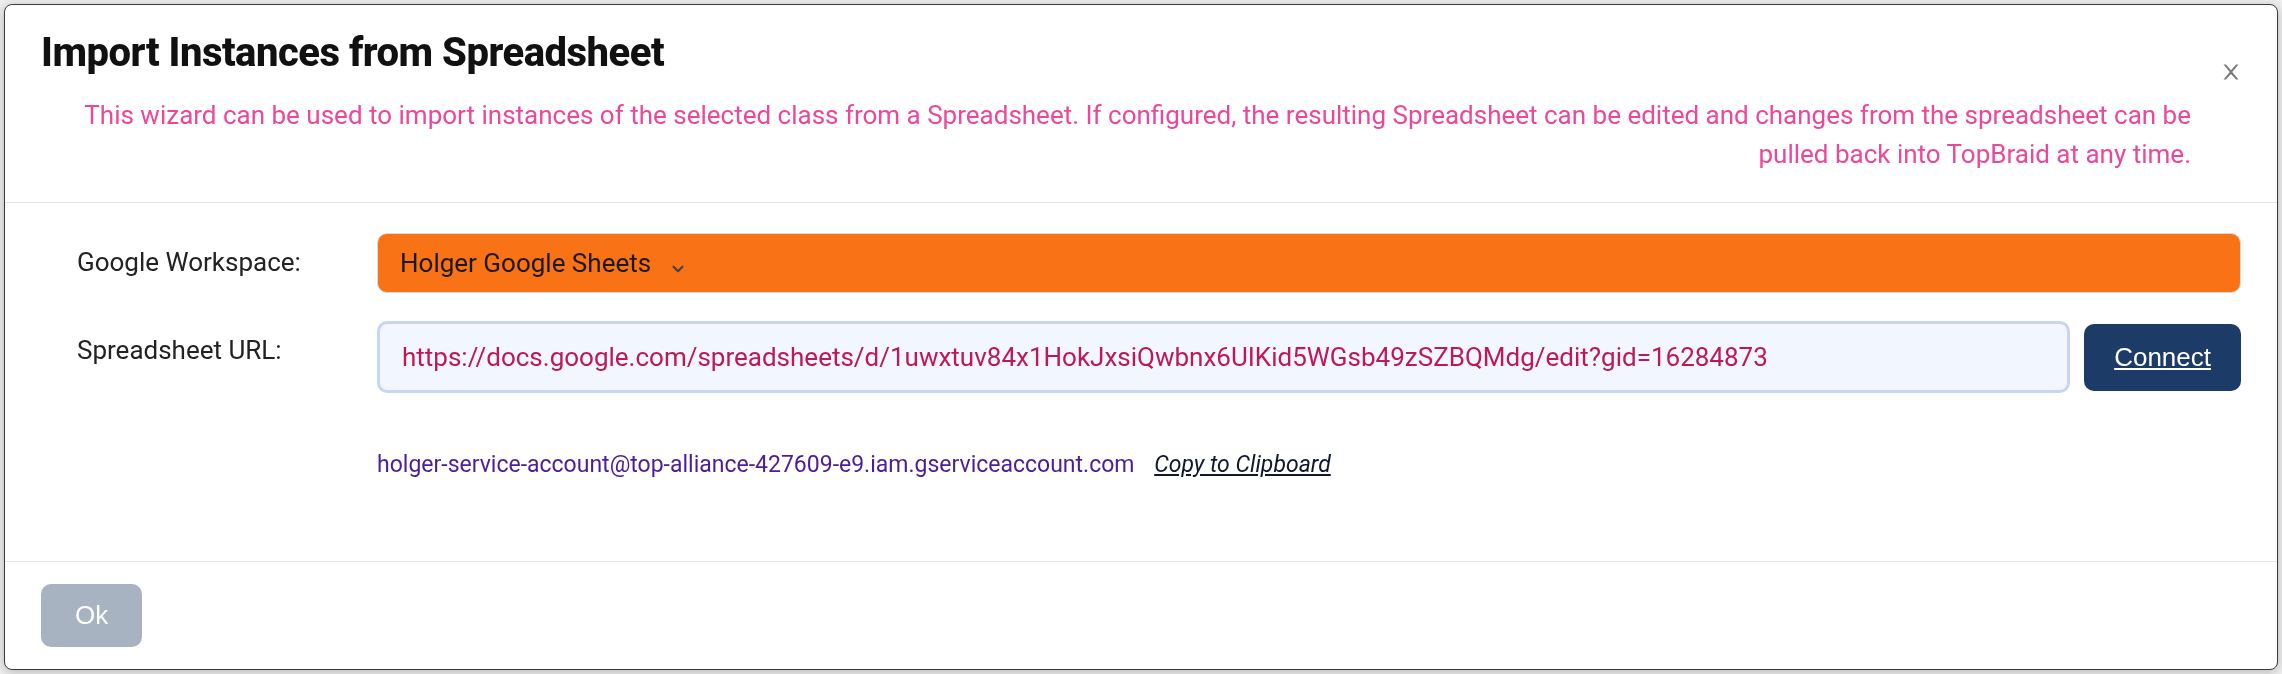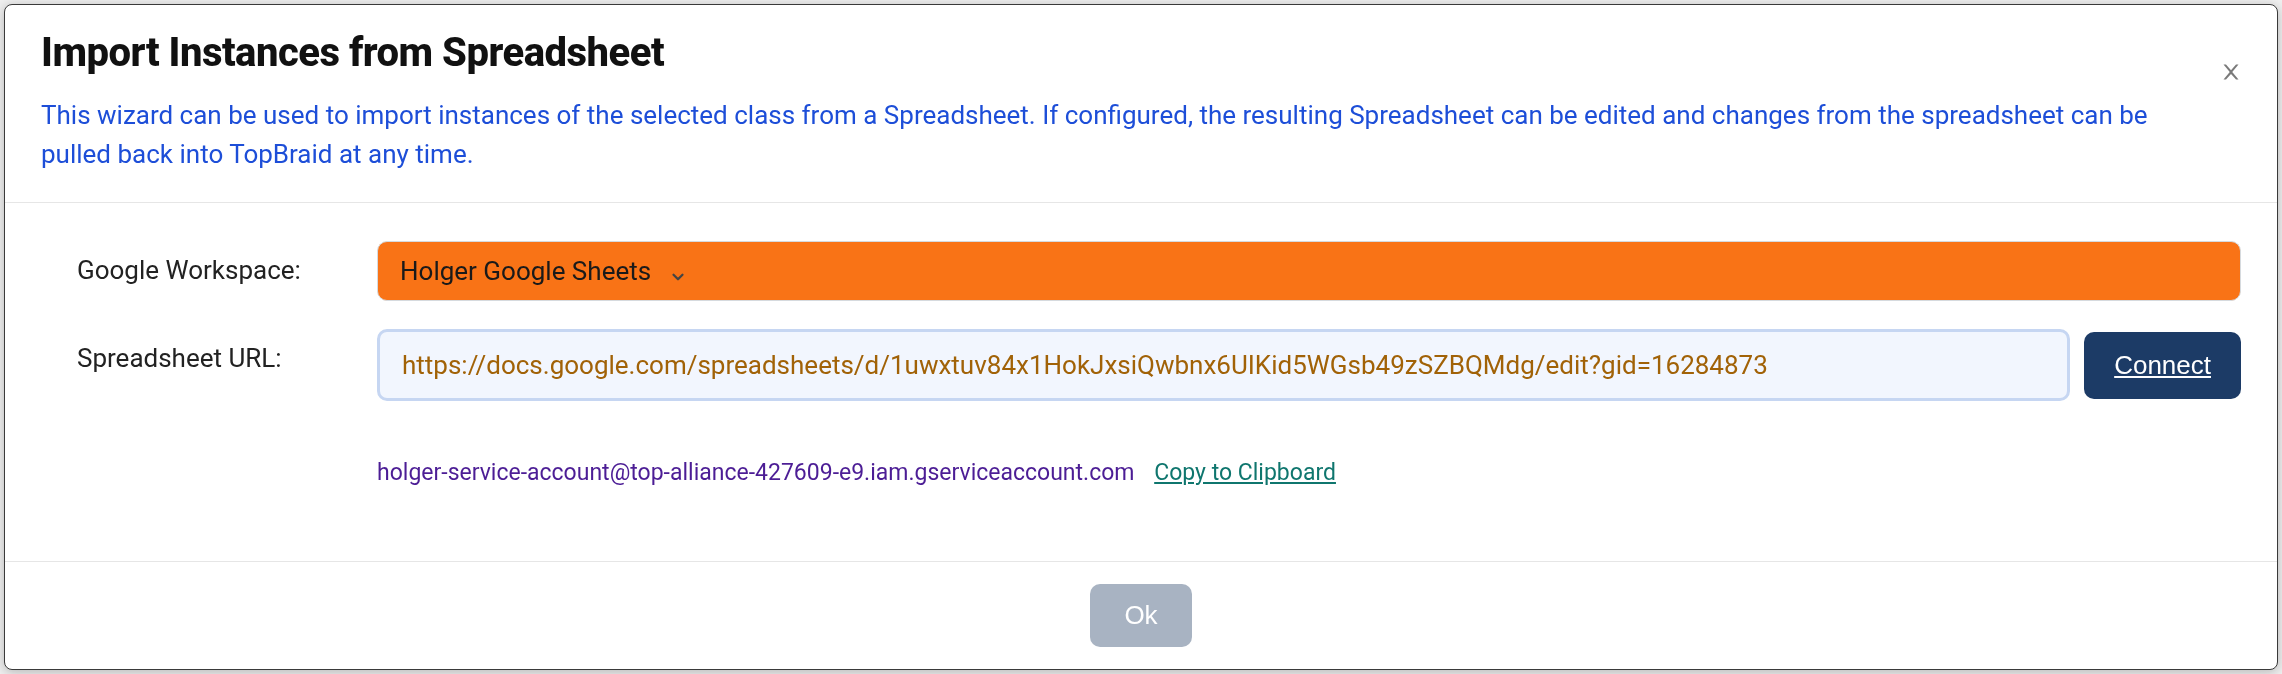--- a/index.html
+++ b/index.html
@@ -30,23 +30,24 @@
   .title {
     font-size: 40px;
     font-weight: 800;
     color: #111;
     letter-spacing: -0.5px;
     margin: 0 0 20px 0;
   }
   .subtitle {
     font-size: 26px;
     line-height: 1.5;
-    color: #1d4ed8;
+    color: #ec4899;
     font-weight: 400;
     max-width: 2150px;
+    text-align: right;
   }
   .close-btn {
     position: absolute;
     top: 54px;
     right: 32px;
     width: 28px;
     height: 28px;
     cursor: pointer;
     color: #7a7a7a;
     font-size: 28px;
@@ -57,21 +58,20 @@
 
   .body {
     padding: 30px 36px 30px 72px;
     flex: 1;
     border-bottom: 1px solid #e6e6e6;
   }
   .row {
     display: flex;
     align-items: flex-start;
     margin-bottom: 28px;
-    margin-top: 8px;
   }
   .label-col {
     width: 300px;
     flex-shrink: 0;
     font-size: 26px;
     color: #222;
     padding-top: 14px;
   }
   .field-col {
     flex: 1;
@@ -100,21 +100,21 @@
     width: 18px; height: 18px;
   }
 
   .url-input {
     flex: 1;
     font-size: 26px;
     padding: 18px 22px;
     border: 3px solid #c6d6f2;
     background: #f2f6fe;
     border-radius: 10px;
-    color: #a16207;
+    color: #be185d;
     outline: none;
     font-family: inherit;
   }
 
   .connect-btn {
     background: #1c3b66;
     color: #ffffff;
     font-size: 26px;
     font-weight: 500;
     padding: 18px 30px;
@@ -127,30 +127,31 @@
   .hint {
     margin-top: 18px;
     font-size: 23px;
     line-height: 1.55;
     color: #6c6c6c;
   }
   .hint .email {
     color: #4c1d95;
   }
   .copy-link {
-    color: #0f766e;
+    color: #0f172a;
     text-decoration: underline;
     cursor: pointer;
     margin-left: 14px;
+    font-style: italic;
   }
 
   .footer {
     padding: 22px 36px;
     display: flex;
-    justify-content: center;
+    justify-content: flex-start;
   }
   .ok-btn {
     background: #a8b3c2;
     color: #ffffff;
     font-size: 26px;
     font-weight: 500;
     padding: 16px 34px;
     border: none;
     border-radius: 10px;
     cursor: pointer;

